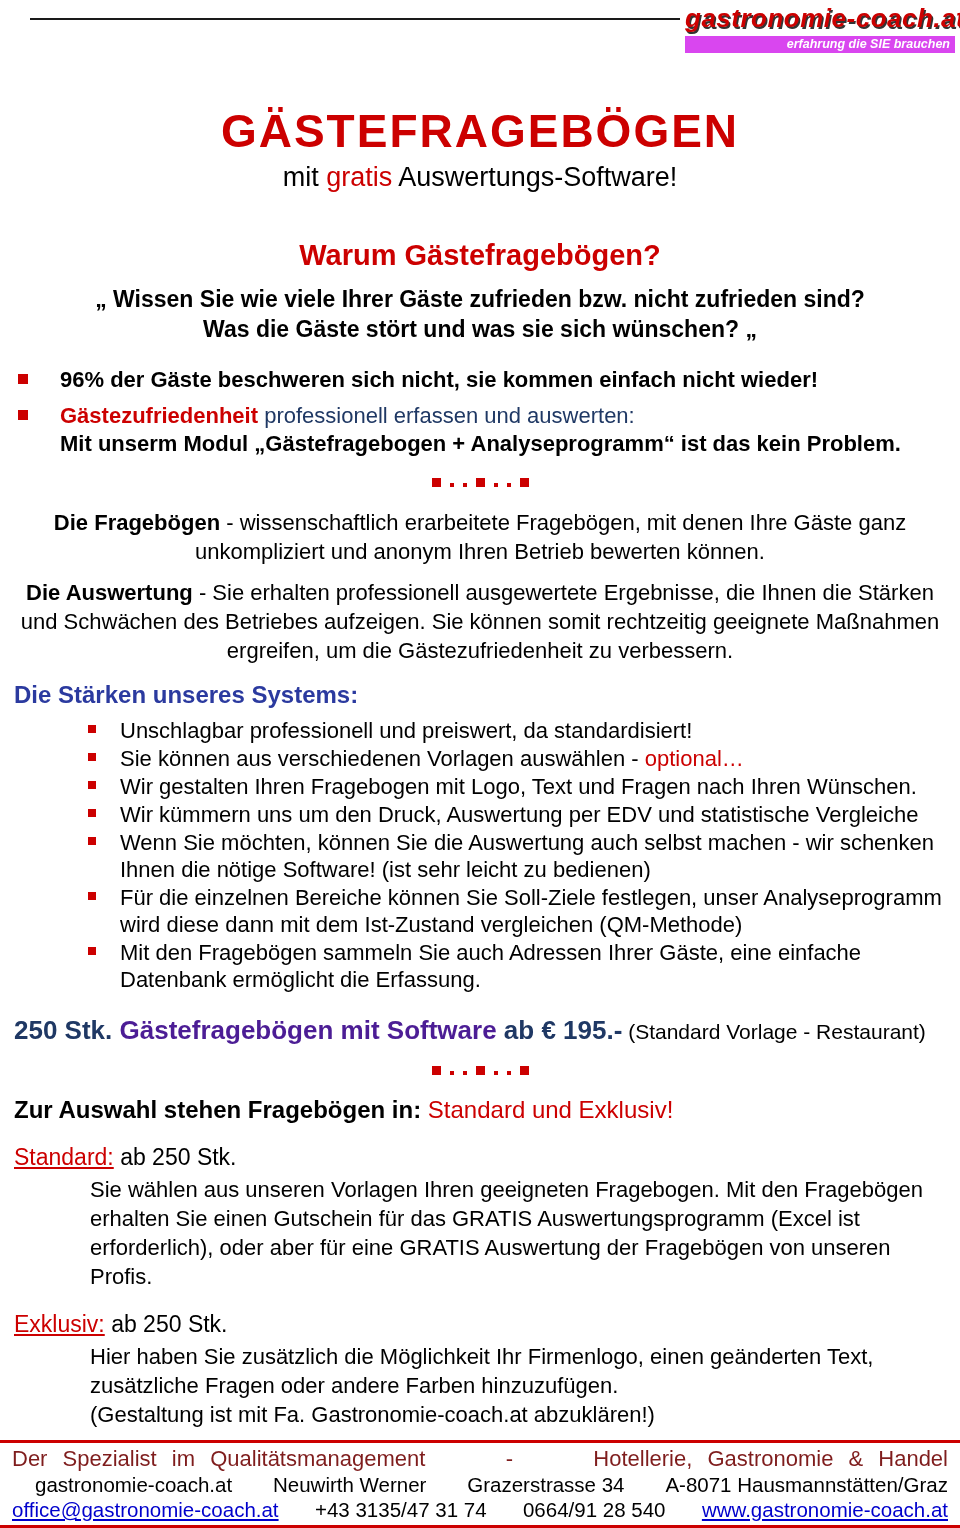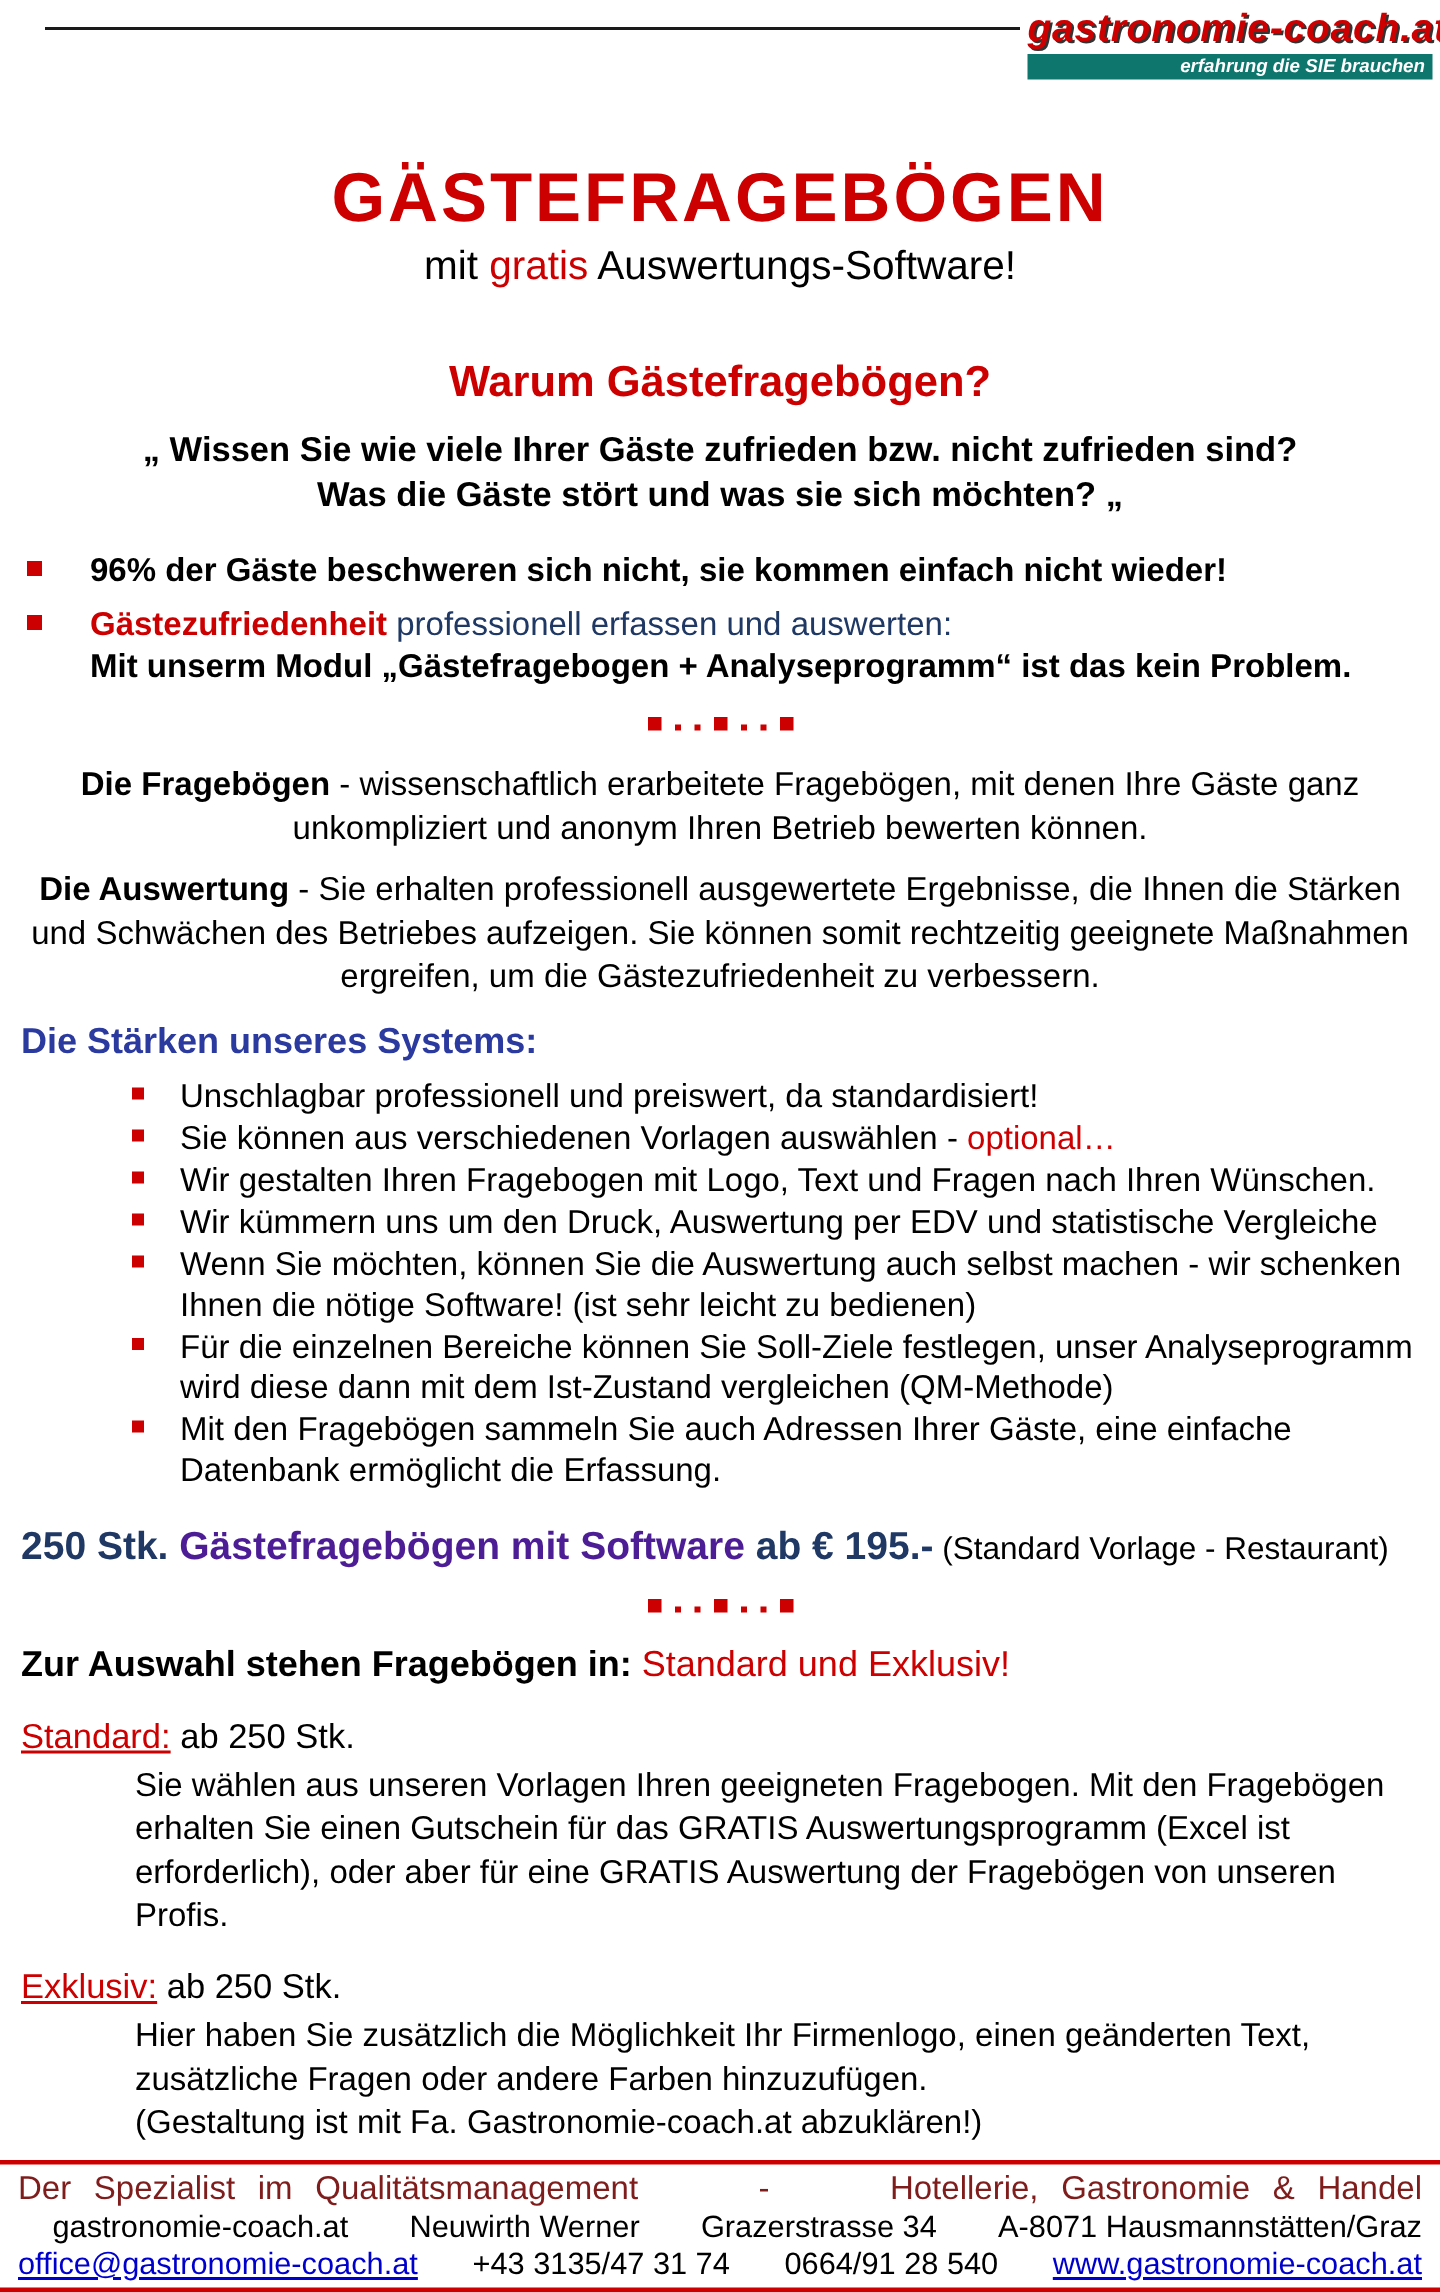--- a/index.html
+++ b/index.html
@@ -8,21 +8,21 @@
   .page {
     width:960px; height:1528px; margin:0 auto; position:relative;
     background:#ffffff; overflow:hidden; color:#000;
     font-family:"Liberation Sans","DejaVu Sans",sans-serif;
   }
   
   .rule-top { position:absolute; top:18px; left:30px; width:650px; height:2px; background:#1a1a1a; }
   .logo { position:absolute; top:3px; right:5px; width:270px; }
   .logo-text { font-weight:bold; font-style:italic; font-size:26px; letter-spacing:.5px;
                color:#cc0000; text-shadow:1.5px 1.5px 0 #333; white-space:nowrap; text-align:right; }
-  .logo-bar { margin-top:2px; background:#0f766e; color:#fff; font-size:12.5px; font-style:italic;
+  .logo-bar { margin-top:2px; background:#d946ef; color:#fff; font-size:12.5px; font-style:italic;
               font-weight:bold; text-align:right; padding:1px 5px 2px; }
   
   main { padding:0 10px; }
   .red  { color:#cc0000; }
   .navy { color:#1f3864; }
   .blue { color:#4c1d95; }
   .bold { font-weight:bold; }
   .underline { text-decoration:underline; }
   
   .title { margin-top:104px; text-align:center; font-size:46px; font-weight:bold;
@@ -81,21 +81,21 @@
     </div>
   </header>
 
   <main>
 
     <h1 class="title">GÄSTEFRAGEBÖGEN</h1>
     <p class="subtitle"><span>mit </span><span class="red">gratis</span><span> Auswertungs-Software!</span></p>
 
     <h2 class="why-heading">Warum Gästefragebögen?</h2>
 
-    <p class="quote"><span>„ Wissen Sie wie viele Ihrer Gäste zufrieden bzw. nicht zufrieden sind?</span><br><span>Was die Gäste stört und was sie sich möchten? „</span></p>
+    <p class="quote"><span>„ Wissen Sie wie viele Ihrer Gäste zufrieden bzw. nicht zufrieden sind?</span><br><span>Was die Gäste stört und was sie sich wünschen? „</span></p>
 
     <div class="bullets">
       <div class="bullet-row">
         <span class="sq"></span>
         <div class="bullet-body">
           <div class="bold">96% der Gäste beschweren sich nicht, sie kommen einfach nicht wieder!</div>
         </div>
       </div>
       <div class="bullet-row">
         <span class="sq"></span>

